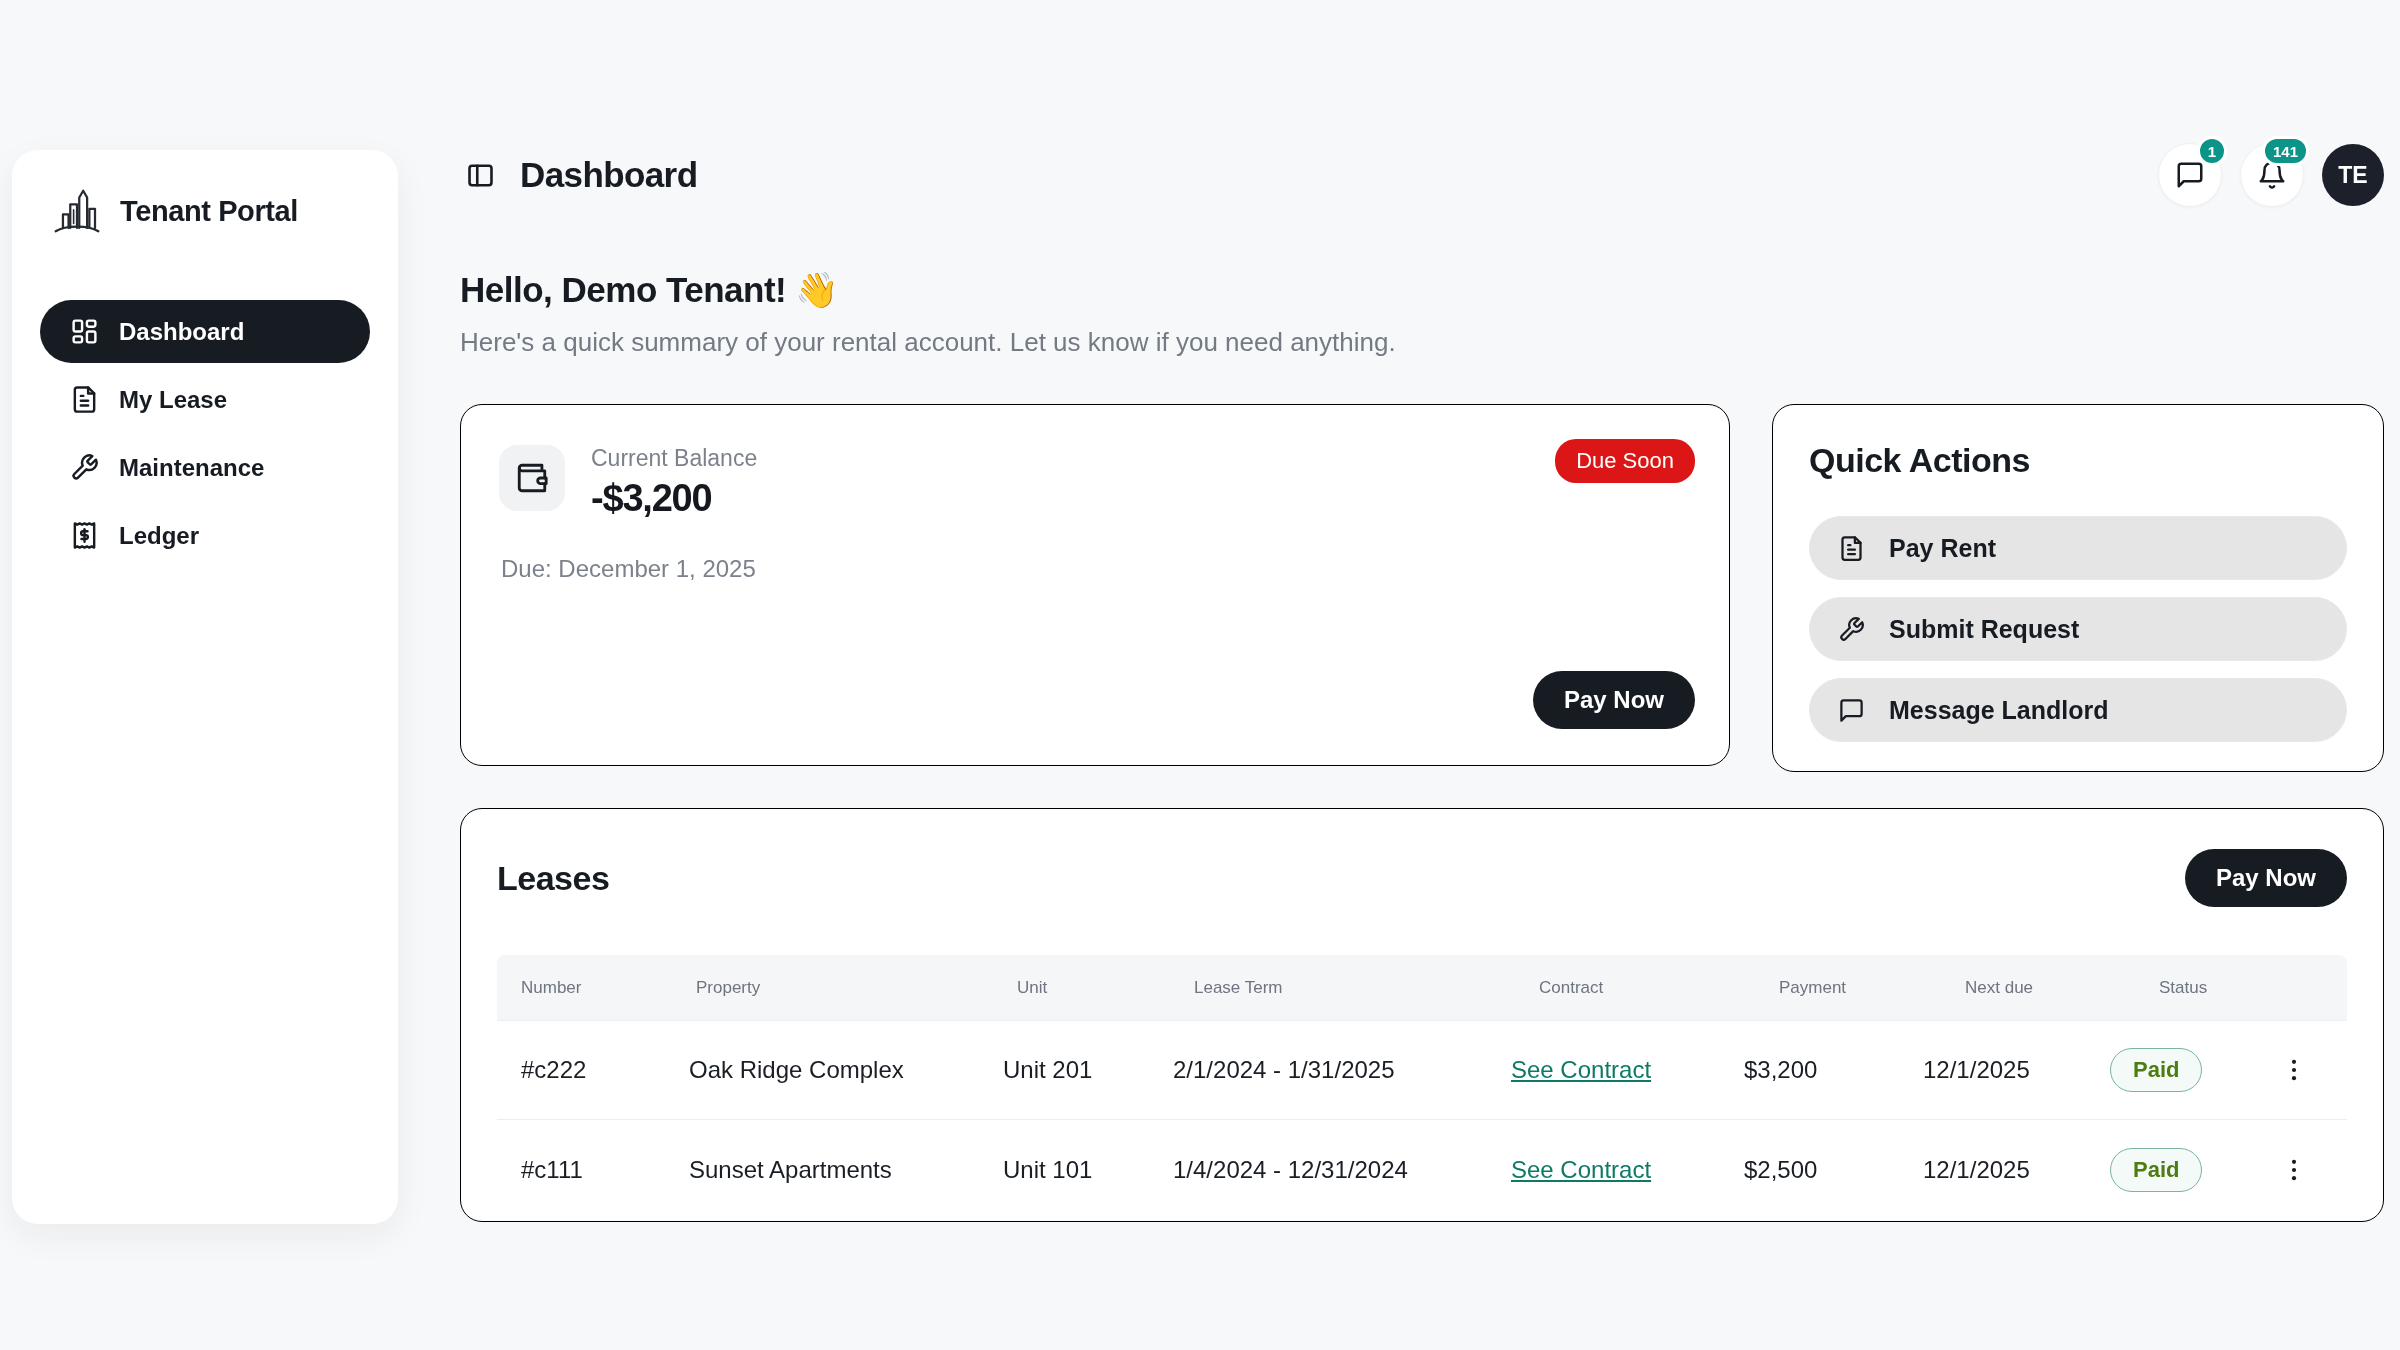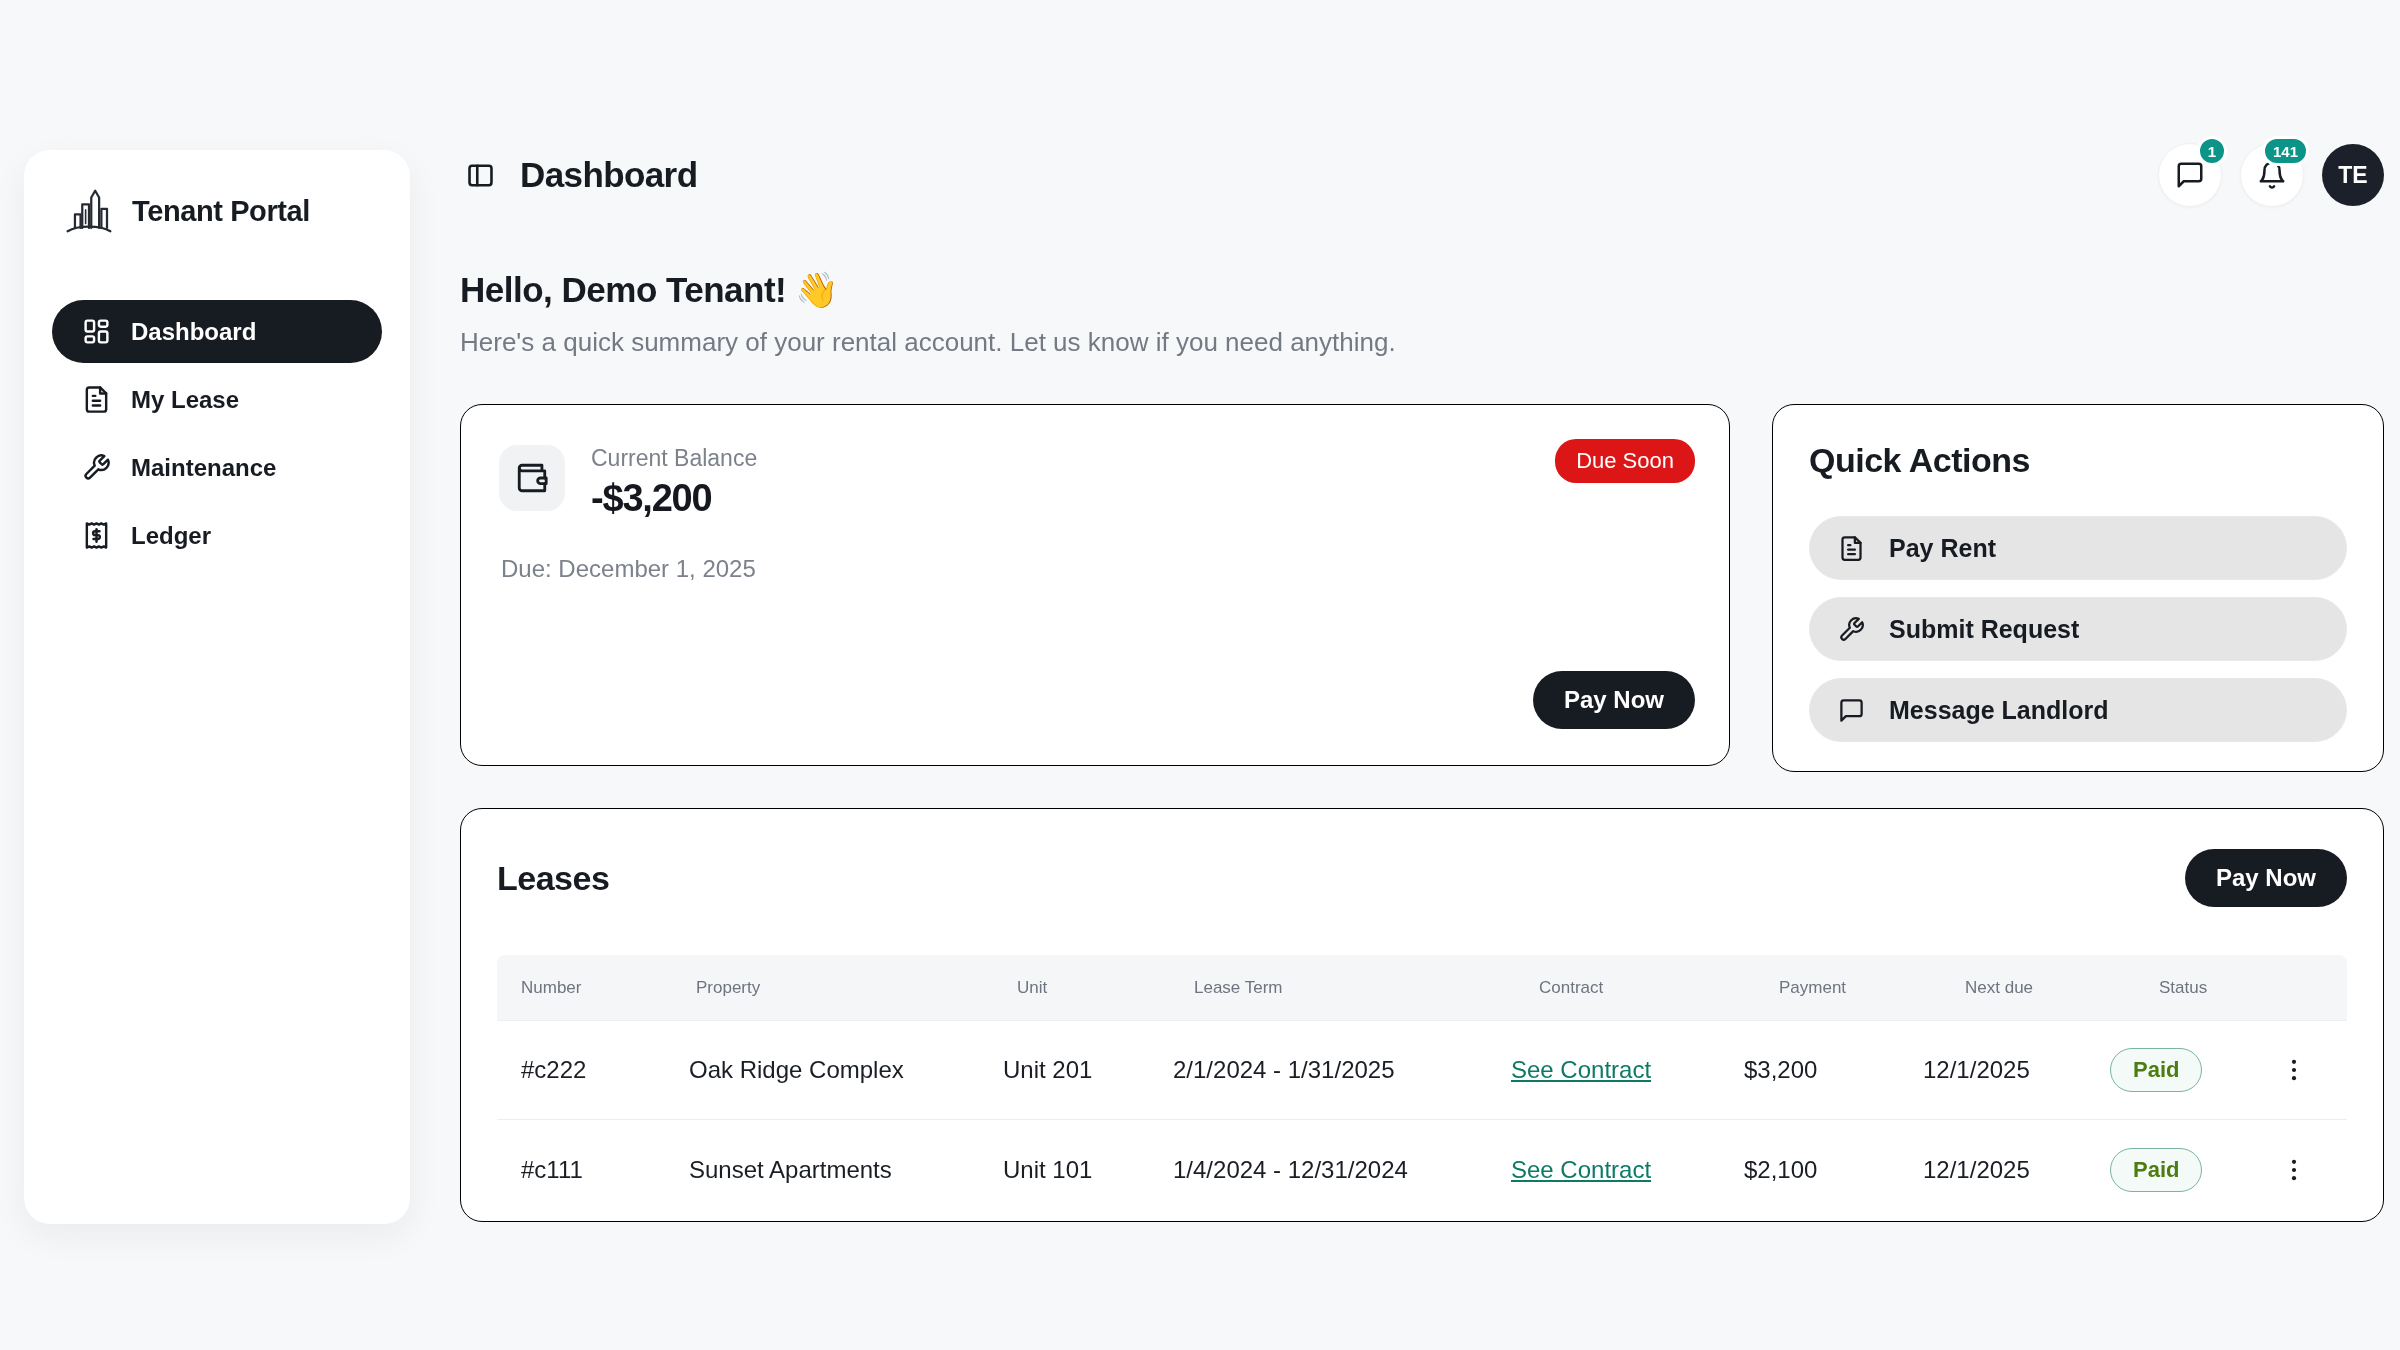--- a/index.html
+++ b/index.html
@@ -6,21 +6,21 @@
   html,body { margin:0; padding:0; }
   body {
     width:2400px; height:1350px; position:relative; overflow:hidden;
     background:#f7f8f9; color:#171b22;
     font-family:"Liberation Sans", sans-serif;
   }
   svg { display:block; }
 
   
   .sidebar {
-    position:absolute; left:24px; top:150px; width:386px; height:1074px;
+    position:absolute; left:12px; top:150px; width:386px; height:1074px;
     background:#ffffff; border-radius:26px;
     box-shadow:0 12px 34px rgba(22,26,34,.06);
   }
   .logo-row { display:flex; align-items:center; gap:16px; padding:34px 28px 0 38px; }
   .logo-row svg { width:54px; height:54px; }
   .app-title { font-size:29px; font-weight:bold; letter-spacing:-.4px; color:#171b22; }
   .nav { margin:62px 28px 0; display:flex; flex-direction:column; gap:5px; }
   .nav-item {
     display:flex; align-items:center; gap:20px; height:63px;
     border-radius:32px; padding:0 30px; font-size:24px; font-weight:600;
@@ -290,21 +290,21 @@
           </svg>
         </button>
       </div>
 
       <div class="trow">
         <div>#c111</div>
         <div>Sunset Apartments</div>
         <div>Unit 101</div>
         <div>1/4/2024 - 12/31/2024</div>
         <div><a class="contract-link">See Contract</a></div>
-        <div>$2,100</div>
+        <div>$2,500</div>
         <div>12/1/2025</div>
         <div><span class="status-pill">Paid</span></div>
         <button class="kebab">
           <svg viewBox="0 0 24 24" fill="#171b22">
             <circle cx="12" cy="5" r="1.8"></circle>
               <circle cx="12" cy="12" r="1.8"></circle>
               <circle cx="12" cy="19" r="1.8"></circle>
           </svg>
         </button>
       </div>

